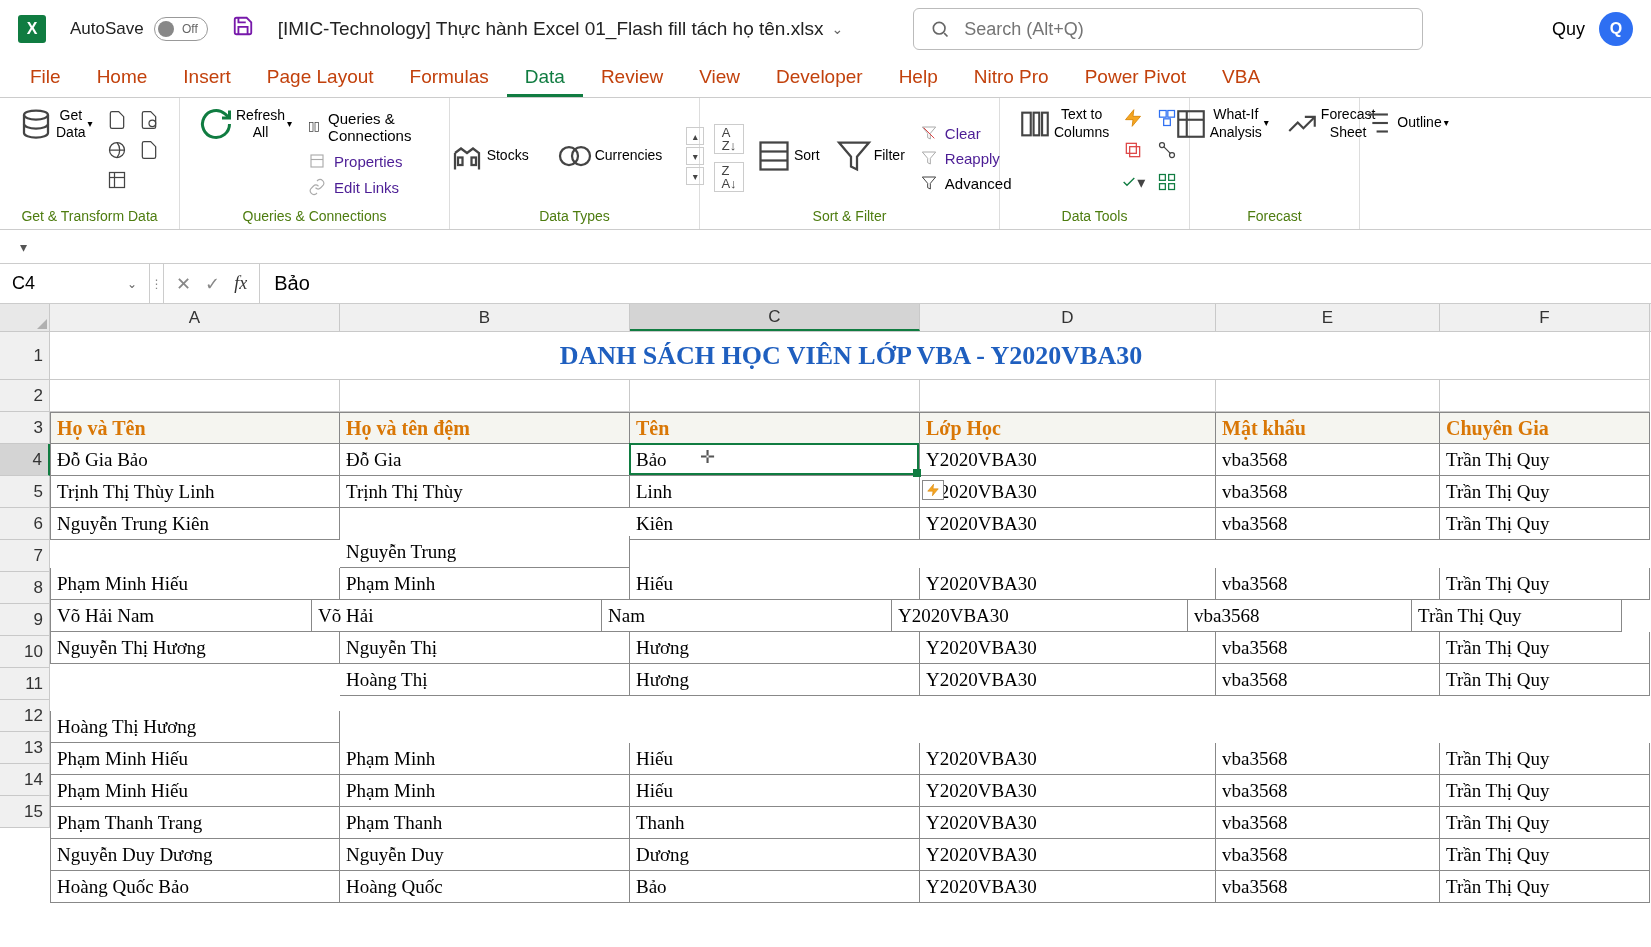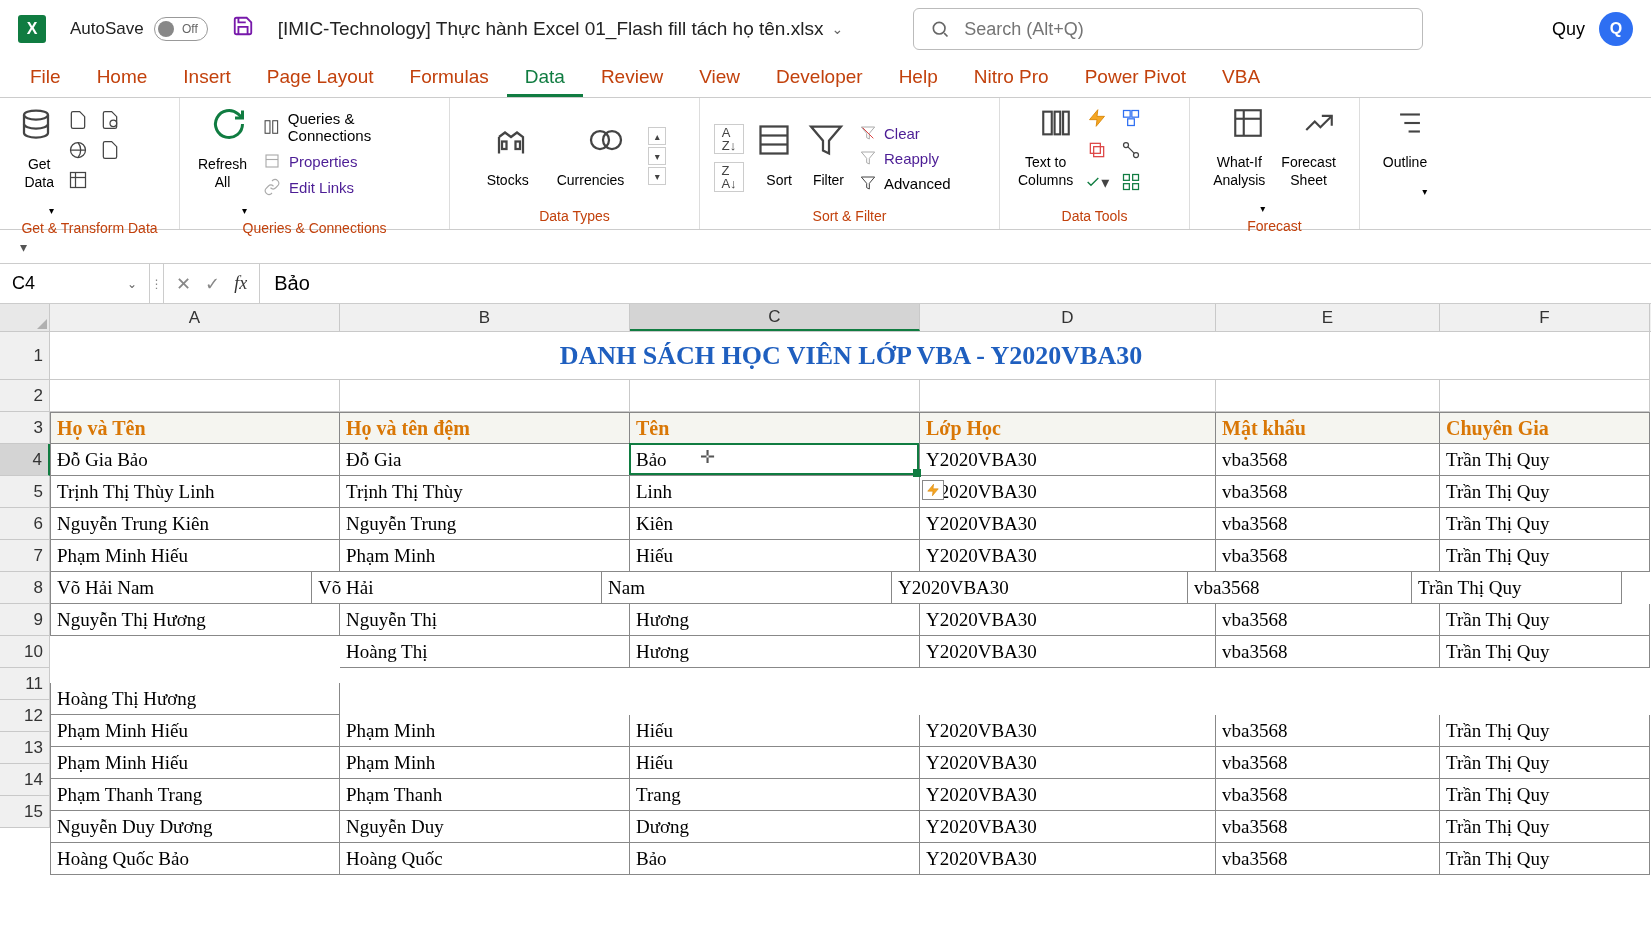--- a/index.html
+++ b/index.html
@@ -24,22 +24,22 @@
 
 
 .tabs { height: 40px; display: flex; align-items: flex-end; padding: 0 12px; gap: 0; border-bottom: 1px solid #ccc; }
 .tab { padding: 8px 18px 9px; font-size: 19px; color: #c2410c; cursor: pointer; }
 .tab.active { color: #107c41; border-bottom: 3px solid #107c41; padding-bottom: 6px; font-weight: 400; }
 
 
 .ribbon { height: 132px; display: flex; background: #fff; border-bottom: 1px solid #ccc; }
 .ribbon-group { padding: 6px 14px 2px; border-right: 1px solid #ddd; display: flex; flex-direction: column; }
 .ribbon-group-content { display: flex; flex: 1; align-items: flex-start; gap: 8px; }
-.ribbon-group-label { text-align: center; font-size: 14px; color: #c2410c; padding-bottom: 3px; }
-.rb-bigbtn { display: flex; flex-direction: column; align-items: flex-end; justify-content: center; padding: 2px 4px; font-size: 14px; line-height: 1.25; text-align: center; gap: 14px; cursor: pointer; }
+.ribbon-group-label { text-align: center; font-size: 14px; color: #4d7c0f; padding-bottom: 3px; }
+.rb-bigbtn { display: flex; align-items: center; justify-content: center; padding: 2px 4px; font-size: 14px; line-height: 1.25; text-align: center; gap: 2px; cursor: pointer; }
 .rb-bigbtn svg, .rb-bigbtn .ico { color: #444; }
 .rb-col { display: flex; flex-direction: column; gap: 4px; }
 .rb-smallbtn { display: flex; align-items: center; gap: 8px; font-size: 15px; padding: 2px 4px; cursor: pointer; }
 .rb-smallbtn.disabled { color: #4c1d95; }
 .rb-smallbtn.disabled svg { color: #aaa; }
 .mini-icon { width:24px; height:24px; display:flex; align-items:center; justify-content:center; color:#444; cursor:pointer; }
 .mini-grid { display:grid; grid-template-columns:repeat(2,24px); gap:6px 8px; }
 .ribbon-below { height: 34px; display:flex; align-items:center; padding:0 20px; border-bottom:1px solid #ccc;}
 .ribbon-collapse { font-size: 14px; color:#555; cursor:pointer; }
 
@@ -456,21 +456,21 @@
         <div class="cell-row">
           <div class="cell data-cell data-border data-border-left" style="width: 290px; height: 32px;">Trịnh Thị Thùy Linh</div>
           <div class="cell data-cell data-border" style="width: 290px; height: 32px;">Trịnh Thị Thùy</div>
           <div class="cell data-cell data-border" style="width: 290px; height: 32px;">Linh</div>
           <div class="cell data-cell data-border" style="width: 296px; height: 32px;">Y2020VBA30</div>
           <div class="cell data-cell data-border" style="width: 224px; height: 32px;">vba3568</div>
           <div class="cell data-cell data-border" style="width: 210px; height: 32px;">Trần Thị Quy</div>
         </div>
         <div class="cell-row">
           <div class="cell data-cell data-border data-border-left" style="width: 290px; height: 32px;">Nguyễn Trung Kiên</div>
-          <div class="cell data-cell data-border" style="width: 290px; height: 32px;">Nguyễn Trung</div>
+          <div class="cell data-cell data-border" style="width: 290px; height: 32px; margin-top: 28px;">Nguyễn Trung</div>
           <div class="cell data-cell data-border" style="width: 290px; height: 32px;">Kiên</div>
           <div class="cell data-cell data-border" style="width: 296px; height: 32px;">Y2020VBA30</div>
           <div class="cell data-cell data-border" style="width: 224px; height: 32px;">vba3568</div>
           <div class="cell data-cell data-border" style="width: 210px; height: 32px;">Trần Thị Quy</div>
         </div>
         <div class="cell-row">
           <div class="cell data-cell data-border data-border-left" style="width: 290px; height: 32px;">Phạm Minh Hiếu</div>
           <div class="cell data-cell data-border" style="width: 290px; height: 32px;">Phạm Minh</div>
           <div class="cell data-cell data-border" style="width: 290px; height: 32px;">Hiếu</div>
           <div class="cell data-cell data-border" style="width: 296px; height: 32px;">Y2020VBA30</div>
@@ -513,21 +513,21 @@
           <div class="cell data-cell data-border data-border-left" style="width: 290px; height: 32px;">Phạm Minh Hiếu</div>
           <div class="cell data-cell data-border" style="width: 290px; height: 32px;">Phạm Minh</div>
           <div class="cell data-cell data-border" style="width: 290px; height: 32px;">Hiếu</div>
           <div class="cell data-cell data-border" style="width: 296px; height: 32px;">Y2020VBA30</div>
           <div class="cell data-cell data-border" style="width: 224px; height: 32px;">vba3568</div>
           <div class="cell data-cell data-border" style="width: 210px; height: 32px;">Trần Thị Quy</div>
         </div>
         <div class="cell-row">
           <div class="cell data-cell data-border data-border-left" style="width: 290px; height: 32px;">Phạm Thanh Trang</div>
           <div class="cell data-cell data-border" style="width: 290px; height: 32px;">Phạm Thanh</div>
-          <div class="cell data-cell data-border" style="width: 290px; height: 32px;">Trang</div>
+          <div class="cell data-cell data-border" style="width: 290px; height: 32px;">Thanh</div>
           <div class="cell data-cell data-border" style="width: 296px; height: 32px;">Y2020VBA30</div>
           <div class="cell data-cell data-border" style="width: 224px; height: 32px;">vba3568</div>
           <div class="cell data-cell data-border" style="width: 210px; height: 32px;">Trần Thị Quy</div>
         </div>
         <div class="cell-row">
           <div class="cell data-cell data-border data-border-left" style="width: 290px; height: 32px;">Nguyễn Duy Dương</div>
           <div class="cell data-cell data-border" style="width: 290px; height: 32px;">Nguyễn Duy</div>
           <div class="cell data-cell data-border" style="width: 290px; height: 32px;">Dương</div>
           <div class="cell data-cell data-border" style="width: 296px; height: 32px;">Y2020VBA30</div>
           <div class="cell data-cell data-border" style="width: 224px; height: 32px;">vba3568</div>

